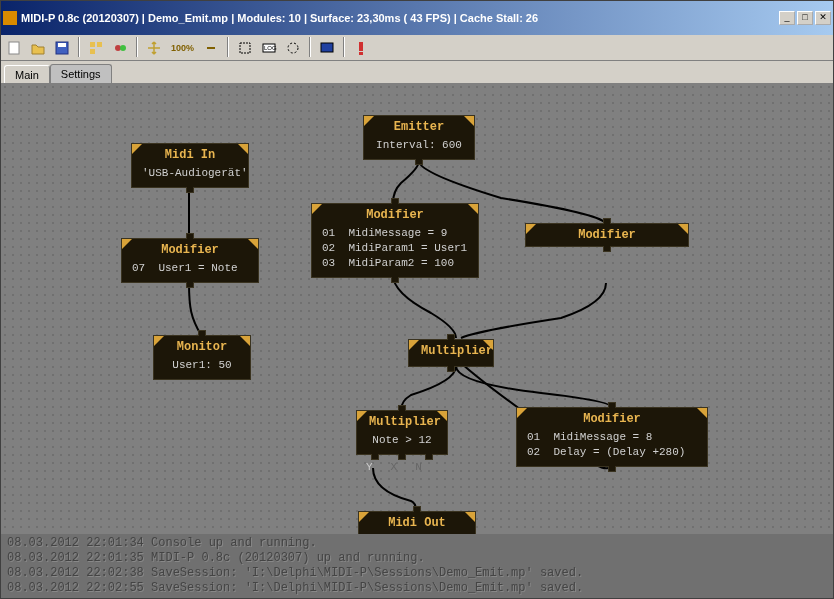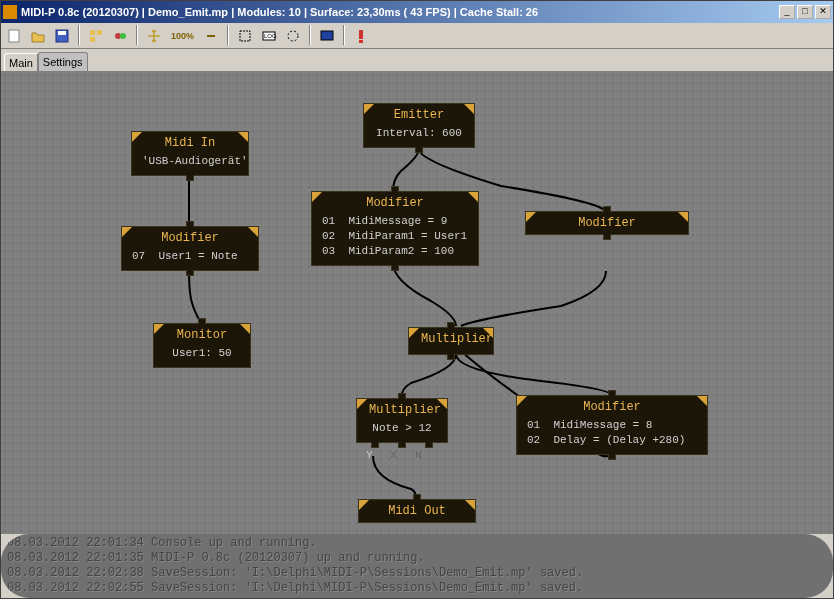--- a/index.html
+++ b/index.html
@@ -1,52 +1,52 @@
 <!DOCTYPE html>
 <html><head>
 <meta charset="utf-8">
 <style>
 * { margin: 0; padding: 0; box-sizing: border-box; }
 body { font-family: Tahoma, Arial, sans-serif; font-size: 11px; background: #999; width: 834px; height: 599px; overflow: hidden; }
 
 .window { width: 834px; height: 599px; background: #d4d0c8; border: 1px solid #404040; display: flex; flex-direction: column; }
 
-.titlebar { height: 14px; background: linear-gradient(to right, #0a246a, #a6caf0); display: flex; align-items: center; padding: 11px 2px; }
+.titlebar { height: 14px; background: linear-gradient(to right, #0a246a, #a6caf0); display: flex; align-items: center; padding: 17px 2px; }
 .titlebar-icon { width: 14px; height: 14px; background: #d98a00; margin-right: 4px; }
 .titlebar-text { color: #fff; font-weight: bold; flex: 1; font-size: 11px; }
 .titlebar-btns { display: flex; gap: 2px; }
 .tb-btn { width: 16px; height: 14px; background: #d4d0c8; border: 1px outset #fff; font-size: 9px; text-align: center; line-height: 11px; cursor: pointer; font-family: Marlett, Arial; }
 
 .toolbar { height: 26px; background: #d4d0c8; border-bottom: 1px solid #808080; display: flex; align-items: flex-start; padding: 2px; gap: 2px; }
 .tool-btn { width: 22px; height: 22px; border: 1px solid transparent; display: flex; align-items: center; justify-content: center; cursor: pointer; }
 .tool-sep { width: 2px; height: 20px; border-left: 1px solid #808080; border-right: 1px solid #fff; margin: 0 3px; }
 
 .tabs { height: 22px; background: #d4d0c8; display: flex; align-items: flex-end; padding-left: 3px; }
-.tab { padding: 3px 4px; background: #d4d0c8; border: 1px solid #808080; border-bottom: none; border-radius: 3px 3px 0 0; cursor: pointer; font-size: 11px; }
+.tab { padding: 3px 10px; background: #d4d0c8; border: 1px solid #808080; border-bottom: none; border-radius: 3px 3px 0 0; cursor: pointer; font-size: 11px; }
 .tab.active { background: #d4d0c8; position: relative; top: 1px; border-top: 1px solid #fff; border-left: 1px solid #fff; }
 .tab:not(.active) { background: #c0c0c0; }
 
 .canvas { flex: 1; background: #808080; background-image: radial-gradient(circle, #707070 1px, transparent 1px); background-size: 8px 8px; position: relative; overflow: hidden; }
 
 .node { position: absolute; background: #1c1608; border: 1px solid #3a3320; color: #d9a339; font-family: 'Courier New', monospace; font-size: 12px; cursor: move; }
-.node-title { text-align: center; padding: 4px 12px; font-weight: normal; color: #e8b550; }
+.node-title { text-align: center; padding: 4px 12px; font-weight: bold; color: #e8b550; }
 .node-body { text-align: center; padding: 0 10px 6px; color: #d0d0d0; font-size: 11px; line-height: 15px; white-space: pre; }
 .node-body.left { text-align: left; }
 .corner { position: absolute; width: 0; height: 0; }
 .corner.tl { top: 0; left: 0; border-left: 10px solid #d9a339; border-bottom: 10px solid transparent; }
 .corner.tr { top: 0; right: 0; border-right: 10px solid #d9a339; border-bottom: 10px solid transparent; }
 .port-out { position: absolute; bottom: -6px; left: 50%; transform: translateX(-50%); width: 8px; height: 6px; background: #1c1608; border: 1px solid #3a3320; border-top: none; }
 .port-in { position: absolute; top: -6px; left: 50%; transform: translateX(-50%); width: 8px; height: 6px; background: #1c1608; border: 1px solid #3a3320; border-bottom: none; }
 
 .cond-labels { position: absolute; display: flex; gap: 18px; color: #666; font-family: 'Courier New', monospace; font-size: 11px; }
 .cond-labels .y { color: #ccc; }
 
 .wire { stroke: #000; stroke-width: 2; fill: none; }
 
-.console { height: 64px; background: #707070; color: #444; font-family: 'Courier New', monospace; font-size: 12px; padding: 2px 6px; line-height: 15px; overflow: hidden; text-shadow: 1px 1px 0 #888; border-radius: 28px; }
+.console { height: 64px; background: #707070; color: #444; font-family: 'Courier New', monospace; font-size: 12px; padding: 2px 6px; line-height: 15px; overflow: hidden; text-shadow: 1px 1px 0 #888; }
 
 svg.wires { position: absolute; top: 0; left: 0; width: 100%; height: 100%; pointer-events: none; }
 </style>
 </head>
 <body>
 
 <div class="window">
 
   <div class="titlebar">
     <div class="titlebar-icon"></div>

